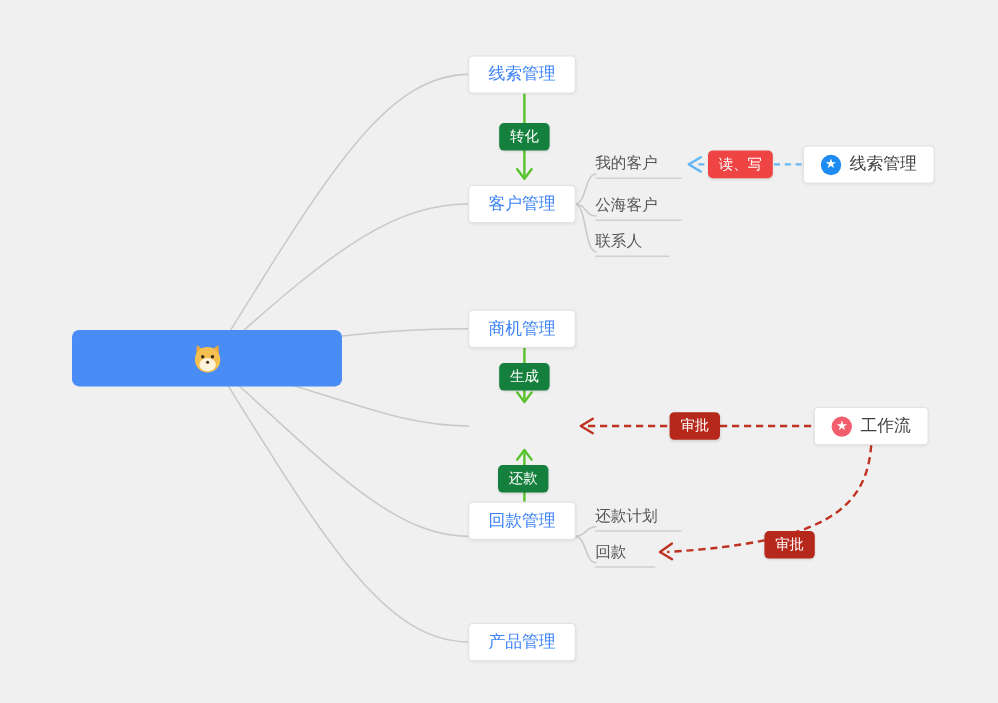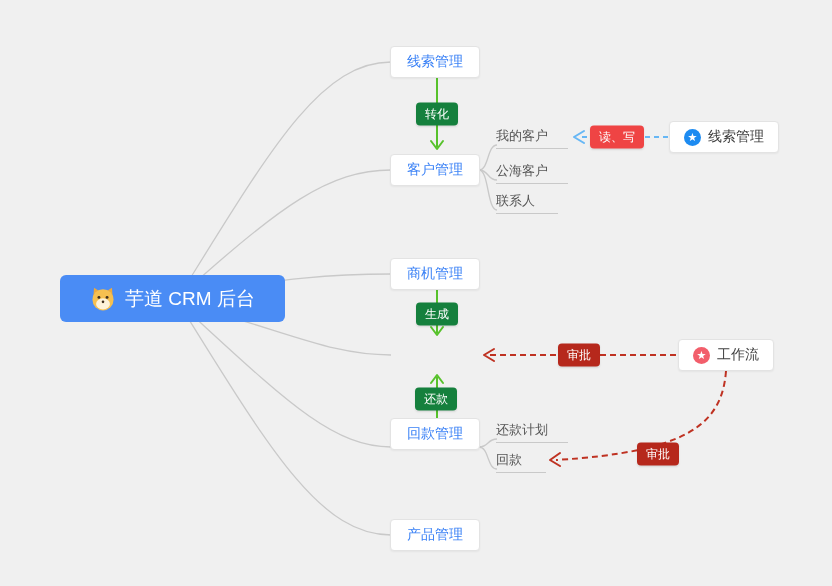--- a/index.html
+++ b/index.html
@@ -157,21 +157,20 @@
       <svg viewBox="0 0 32 32" width="26" height="26">
         <polygon points="5,2 14,8 4,15" fill="#eda93c"></polygon>
         <polygon points="27,2 18,8 28,15" fill="#eda93c"></polygon>
         <circle cx="16" cy="17" r="13" fill="#f6c050"></circle>
         <ellipse cx="16" cy="22" rx="8.5" ry="6.8" fill="#fdf2da"></ellipse>
         <circle cx="11" cy="14" r="1.8" fill="#3f2e1c"></circle>
         <circle cx="21" cy="14" r="1.8" fill="#3f2e1c"></circle>
         <circle cx="16" cy="19.5" r="1.6" fill="#3f2e1c"></circle>
       </svg>
     </span>
-    <span>芋道 CRM 后台</span>
   </div>
 
   <div class="node" style="left:435px; top:62px;"><span>线索管理</span></div>
   <div class="node" style="left:435px; top:170px;"><span>客户管理</span></div>
   <div class="node" style="left:435px; top:274px;"><span>商机管理</span></div>
   <div class="node" style="left:435px; top:434px;"><span>回款管理</span></div>
   <div class="node" style="left:435px; top:535px;"><span>产品管理</span></div>
 
   <div class="subitem" style="left:496px; top:122px; width:72px;">
       <span>我的客户</span>

